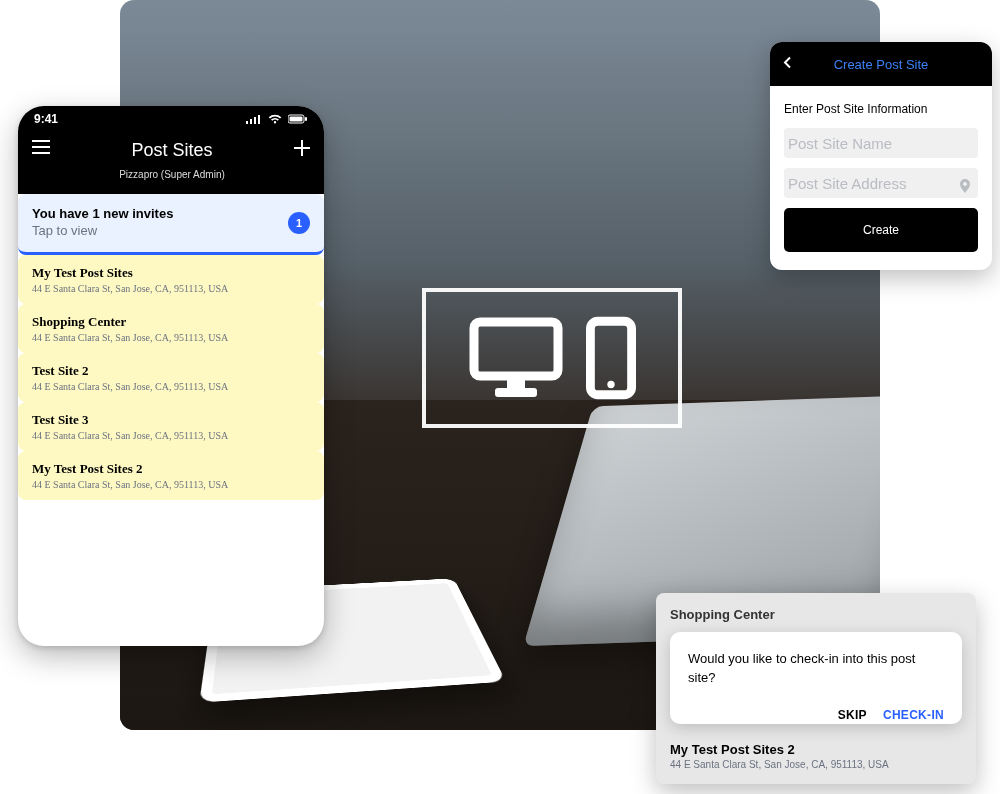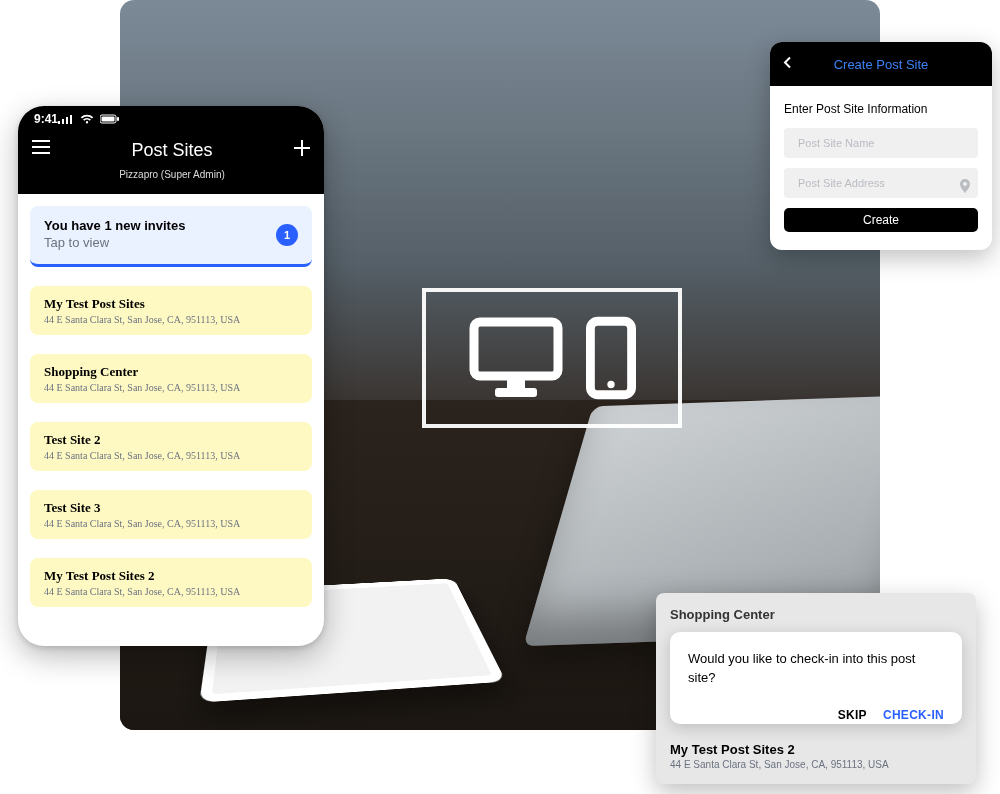--- a/index.html
+++ b/index.html
@@ -56,33 +56,33 @@
   .phone {
     position: absolute; left: 18px; top: 106px;
     width: 306px; height: 540px;
     background: #fff;
     border-radius: 26px;
     box-shadow: 0 10px 30px rgba(0,0,0,.28), 0 2px 6px rgba(0,0,0,.15);
     overflow: hidden;
   }
   .status-bar {
     height: 26px; background: #000; color: #fff;
-    display: flex; align-items: center; justify-content: flex-start;
+    display: flex; align-items: center; justify-content: space-between;
     padding: 0 16px; font-size: 12px; font-weight: 600;
   }
   .status-icons { display: flex; gap: 6px; align-items: center; }
   .phone-header {
     background: #000; color: #fff; padding: 8px 14px 14px;
     display: flex; align-items: flex-start; justify-content: space-between;
   }
   .phone-header-center { flex: 1; text-align: center; }
   .phone-title { font-size: 18px; font-weight: 500; }
   .phone-sub { font-size: 10px; opacity: .85; margin-top: 8px; }
 
-  .phone-body { padding: 12px; display: flex; flex-direction: column; gap: 19px; }
+  .phone-body { padding: 0; display: flex; flex-direction: column; gap: 0; }
 
   .invite-banner {
     background: #eaf1ff;
     border-radius: 8px;
     padding: 12px 14px 14px;
     position: relative;
     border-bottom: 3px solid #2a60ff;
   }
   .invite-title { font-size: 13px; font-weight: 600; }
   .invite-sub { font-size: 13px; color: #6b7280; margin-top: 2px; }
@@ -110,28 +110,28 @@
   .create-header {
     background: #000; color: #3b82f6; height: 44px;
     display: flex; align-items: center; justify-content: center;
     position: relative; font-size: 13px;
   }
   .create-back { position: absolute; left: 12px; top: 50%; transform: translateY(-50%); }
   .create-body { padding: 16px 14px 18px; }
   .create-label { font-size: 12px; margin-bottom: 12px; }
   .create-input {
     width: 100%; height: 30px; background: #f0f0f1; border: none;
-    border-radius: 4px; padding: 0 14px; font-size: 11px; color: #333;
+    border-radius: 4px; padding: 0 4px; font-size: 15px; color: #333;
     margin-bottom: 10px;
   }
   .create-input::placeholder { color: #b9bcc1; }
   .input-wrap { position: relative; }
   .input-icon { position: absolute; right: 8px; top: 50%; transform: translateY(-50%); color: #b9bcc1; }
   .create-btn {
-    width: 100%; height: 24px; background: #000; color: #fff;
+    width: 100%; height: 44px; background: #000; color: #fff;
     border: none; border-radius: 5px; font-size: 12px; cursor: pointer;
   }
 
   
   .checkin-panel {
     position: absolute; right: 24px; bottom: 10px;
     width: 320px; background: #e7e7e8;
     border-radius: 8px; padding: 14px;
     box-shadow: 0 8px 24px rgba(0,0,0,.25);
   }

